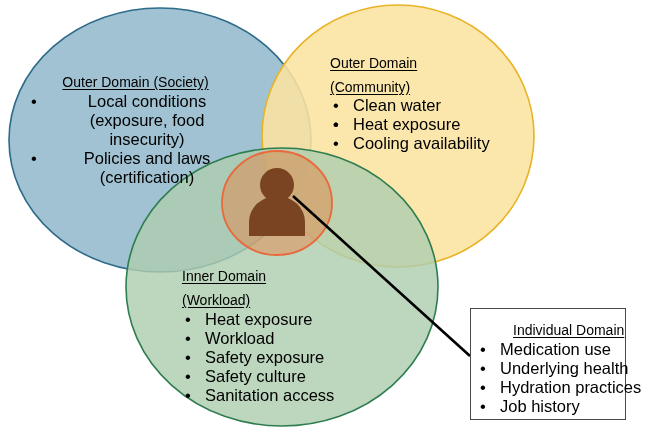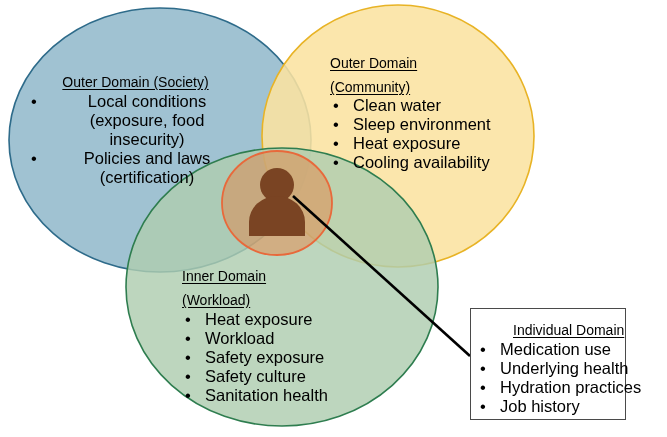--- a/index.html
+++ b/index.html
@@ -139,35 +139,35 @@
       <li><span class="bullet-dot">•</span><span>Policies and laws</span></li>
       <li class="cont"><span>(certification)</span></li>
     </ul>
   </div>
 
   <div class="text-block" id="community-block">
     <span class="blk-title">Outer Domain</span>
     <span class="blk-title">(Community)</span>
     <ul class="bullets">
       <li><span class="bullet-dot">•</span><span>Clean water</span></li>
-      <li><span class="bullet-dot">•</span><span>Sleep environment</span></li>
+      <li><span class="bullet-dot">•</span></li>
       <li><span class="bullet-dot">•</span><span>Heat exposure</span></li>
       <li><span class="bullet-dot">•</span><span>Cooling availability</span></li>
     </ul>
   </div>
 
   <div class="text-block" id="workplace-block">
     <span class="blk-title centered">Inner Domain</span>
     <span class="blk-title centered">(Workload)</span>
     <ul class="bullets">
       <li><span class="bullet-dot">•</span><span>Heat exposure</span></li>
       <li><span class="bullet-dot">•</span><span>Workload</span></li>
       <li><span class="bullet-dot">•</span><span>Safety exposure</span></li>
       <li><span class="bullet-dot">•</span><span>Safety culture</span></li>
-      <li><span class="bullet-dot">•</span><span>Sanitation health</span></li>
+      <li><span class="bullet-dot">•</span><span>Sanitation access</span></li>
     </ul>
   </div>
 
   <div class="text-block" id="individual-box">
     <div class="inner">
       <span class="blk-title">Individual Domain</span>
       <ul class="bullets">
         <li><span class="bullet-dot">•</span><span>Medication use</span></li>
         <li><span class="bullet-dot">•</span><span>Underlying health</span></li>
         <li><span class="bullet-dot">•</span><span>Hydration practices</span></li>

